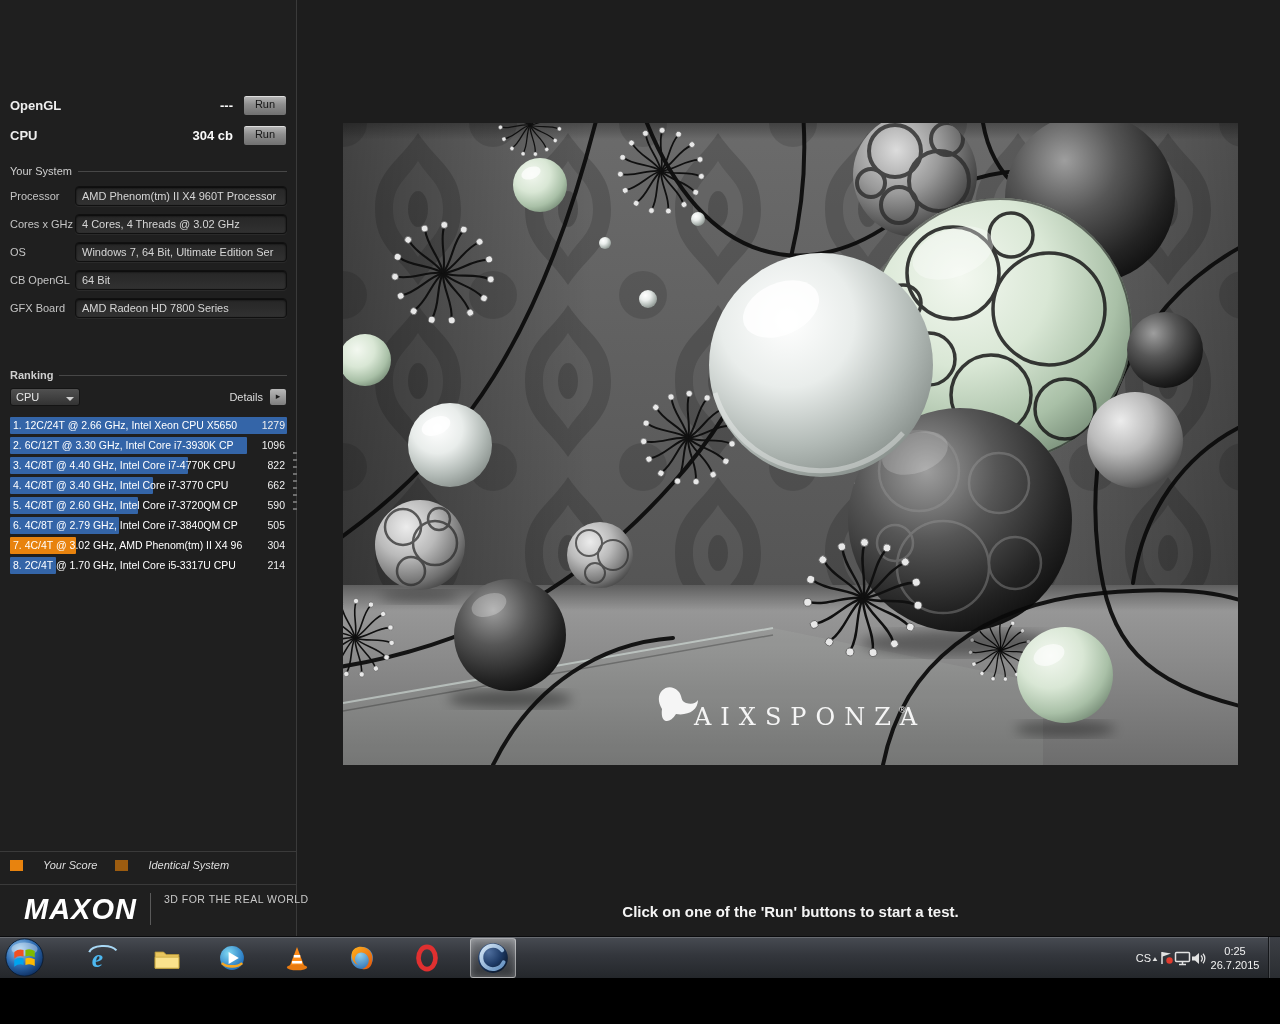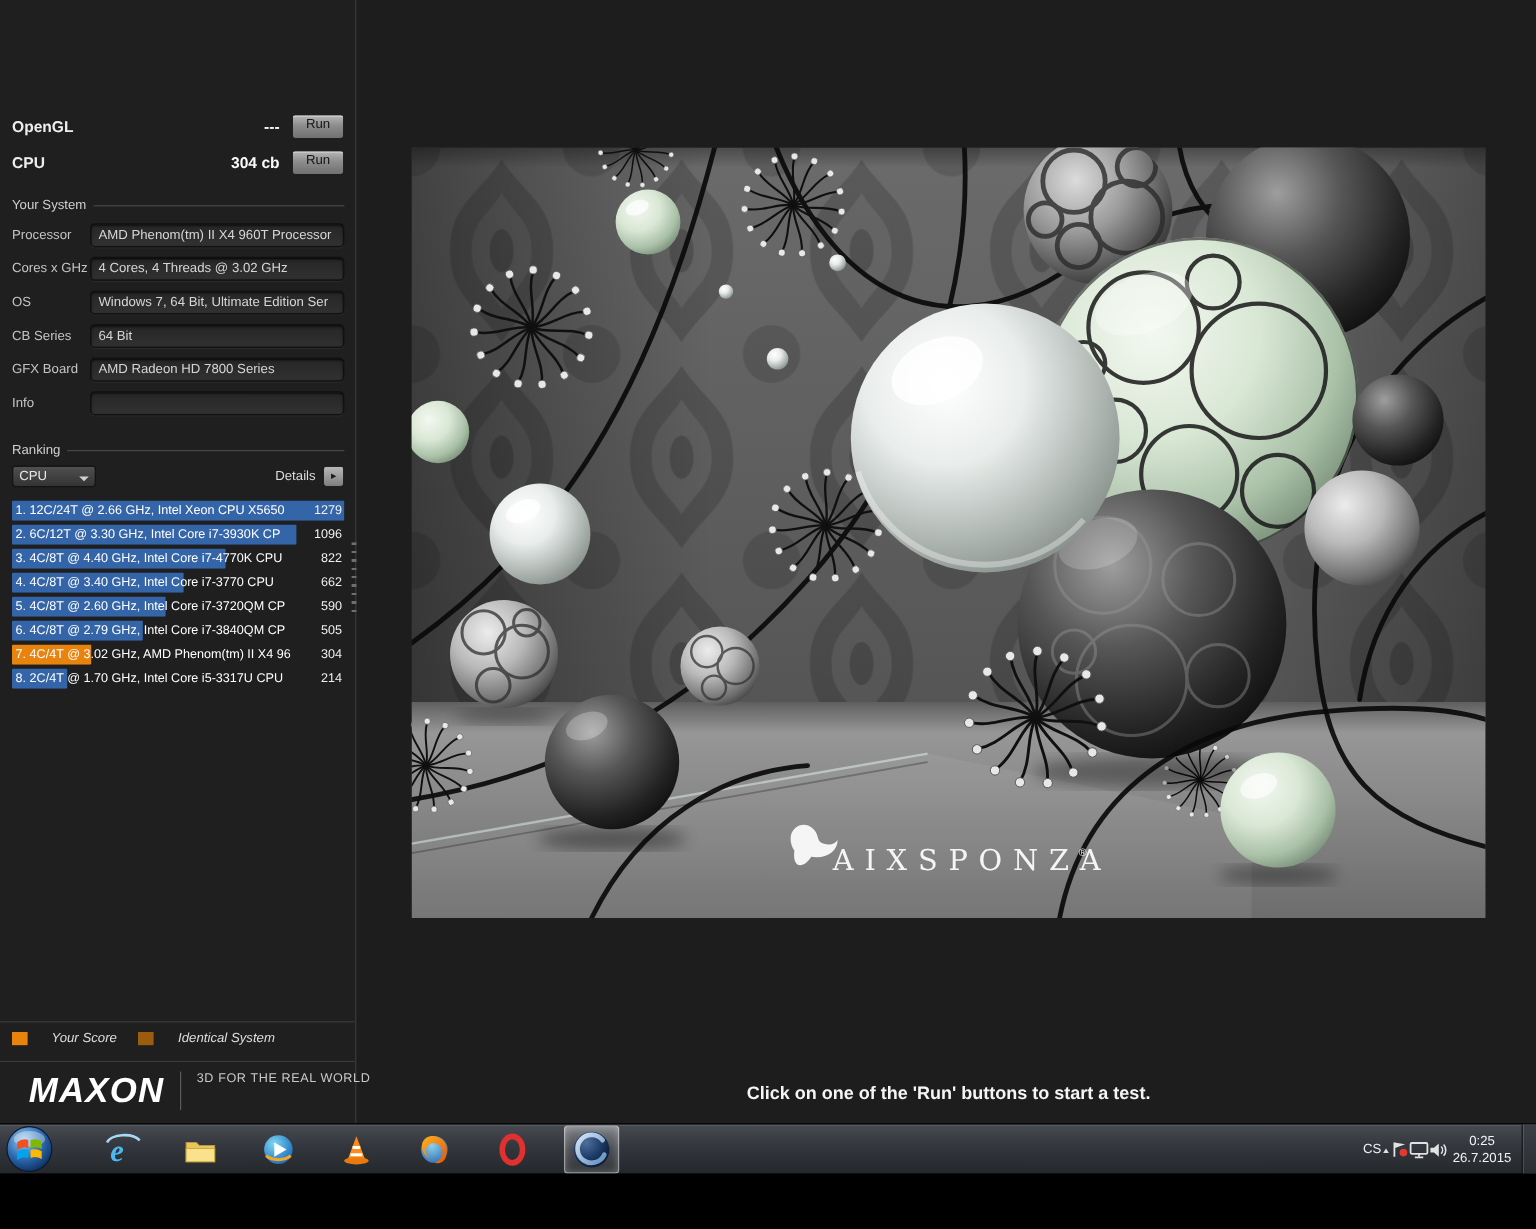--- a/index.html
+++ b/index.html
@@ -155,36 +155,32 @@
     <span class="sys-label">Cores x GHz</span>
     <input class="sys-input" type="text" value="4 Cores, 4 Threads @ 3.02 GHz" style="">
   </div>
 
   <div class="sys-row">
     <span class="sys-label">OS</span>
     <input class="sys-input" type="text" value="Windows 7, 64 Bit, Ultimate Edition Ser" style="">
   </div>
 
   <div class="sys-row">
-    <span class="sys-label">CB Series</span>
+    <span class="sys-label">CB OpenGL</span>
     <input class="sys-input" type="text" value="64 Bit" style="">
   </div>
 
   <div class="sys-row">
     <span class="sys-label">GFX Board</span>
     <input class="sys-input" type="text" value="AMD Radeon HD 7800 Series" style="">
   </div>
 
-  <div class="sys-row">
-    <span class="sys-label">Info</span>
-    <input class="sys-input" type="text" style="">
-  </div>
 </div>
 
-    <div class="group-header" style="top:369px;">
+    <div class="group-header" style="top:369px;font-weight:bold;">
       <span>Ranking</span>
         <span class="gh-line"></span>
     </div>
 
     <div class="rank-controls">
       <div class="dropdown">
         <span>CPU</span>
         <span class="dd-arrow"></span>
       </div>
       <span class="details-label">Details</span>

